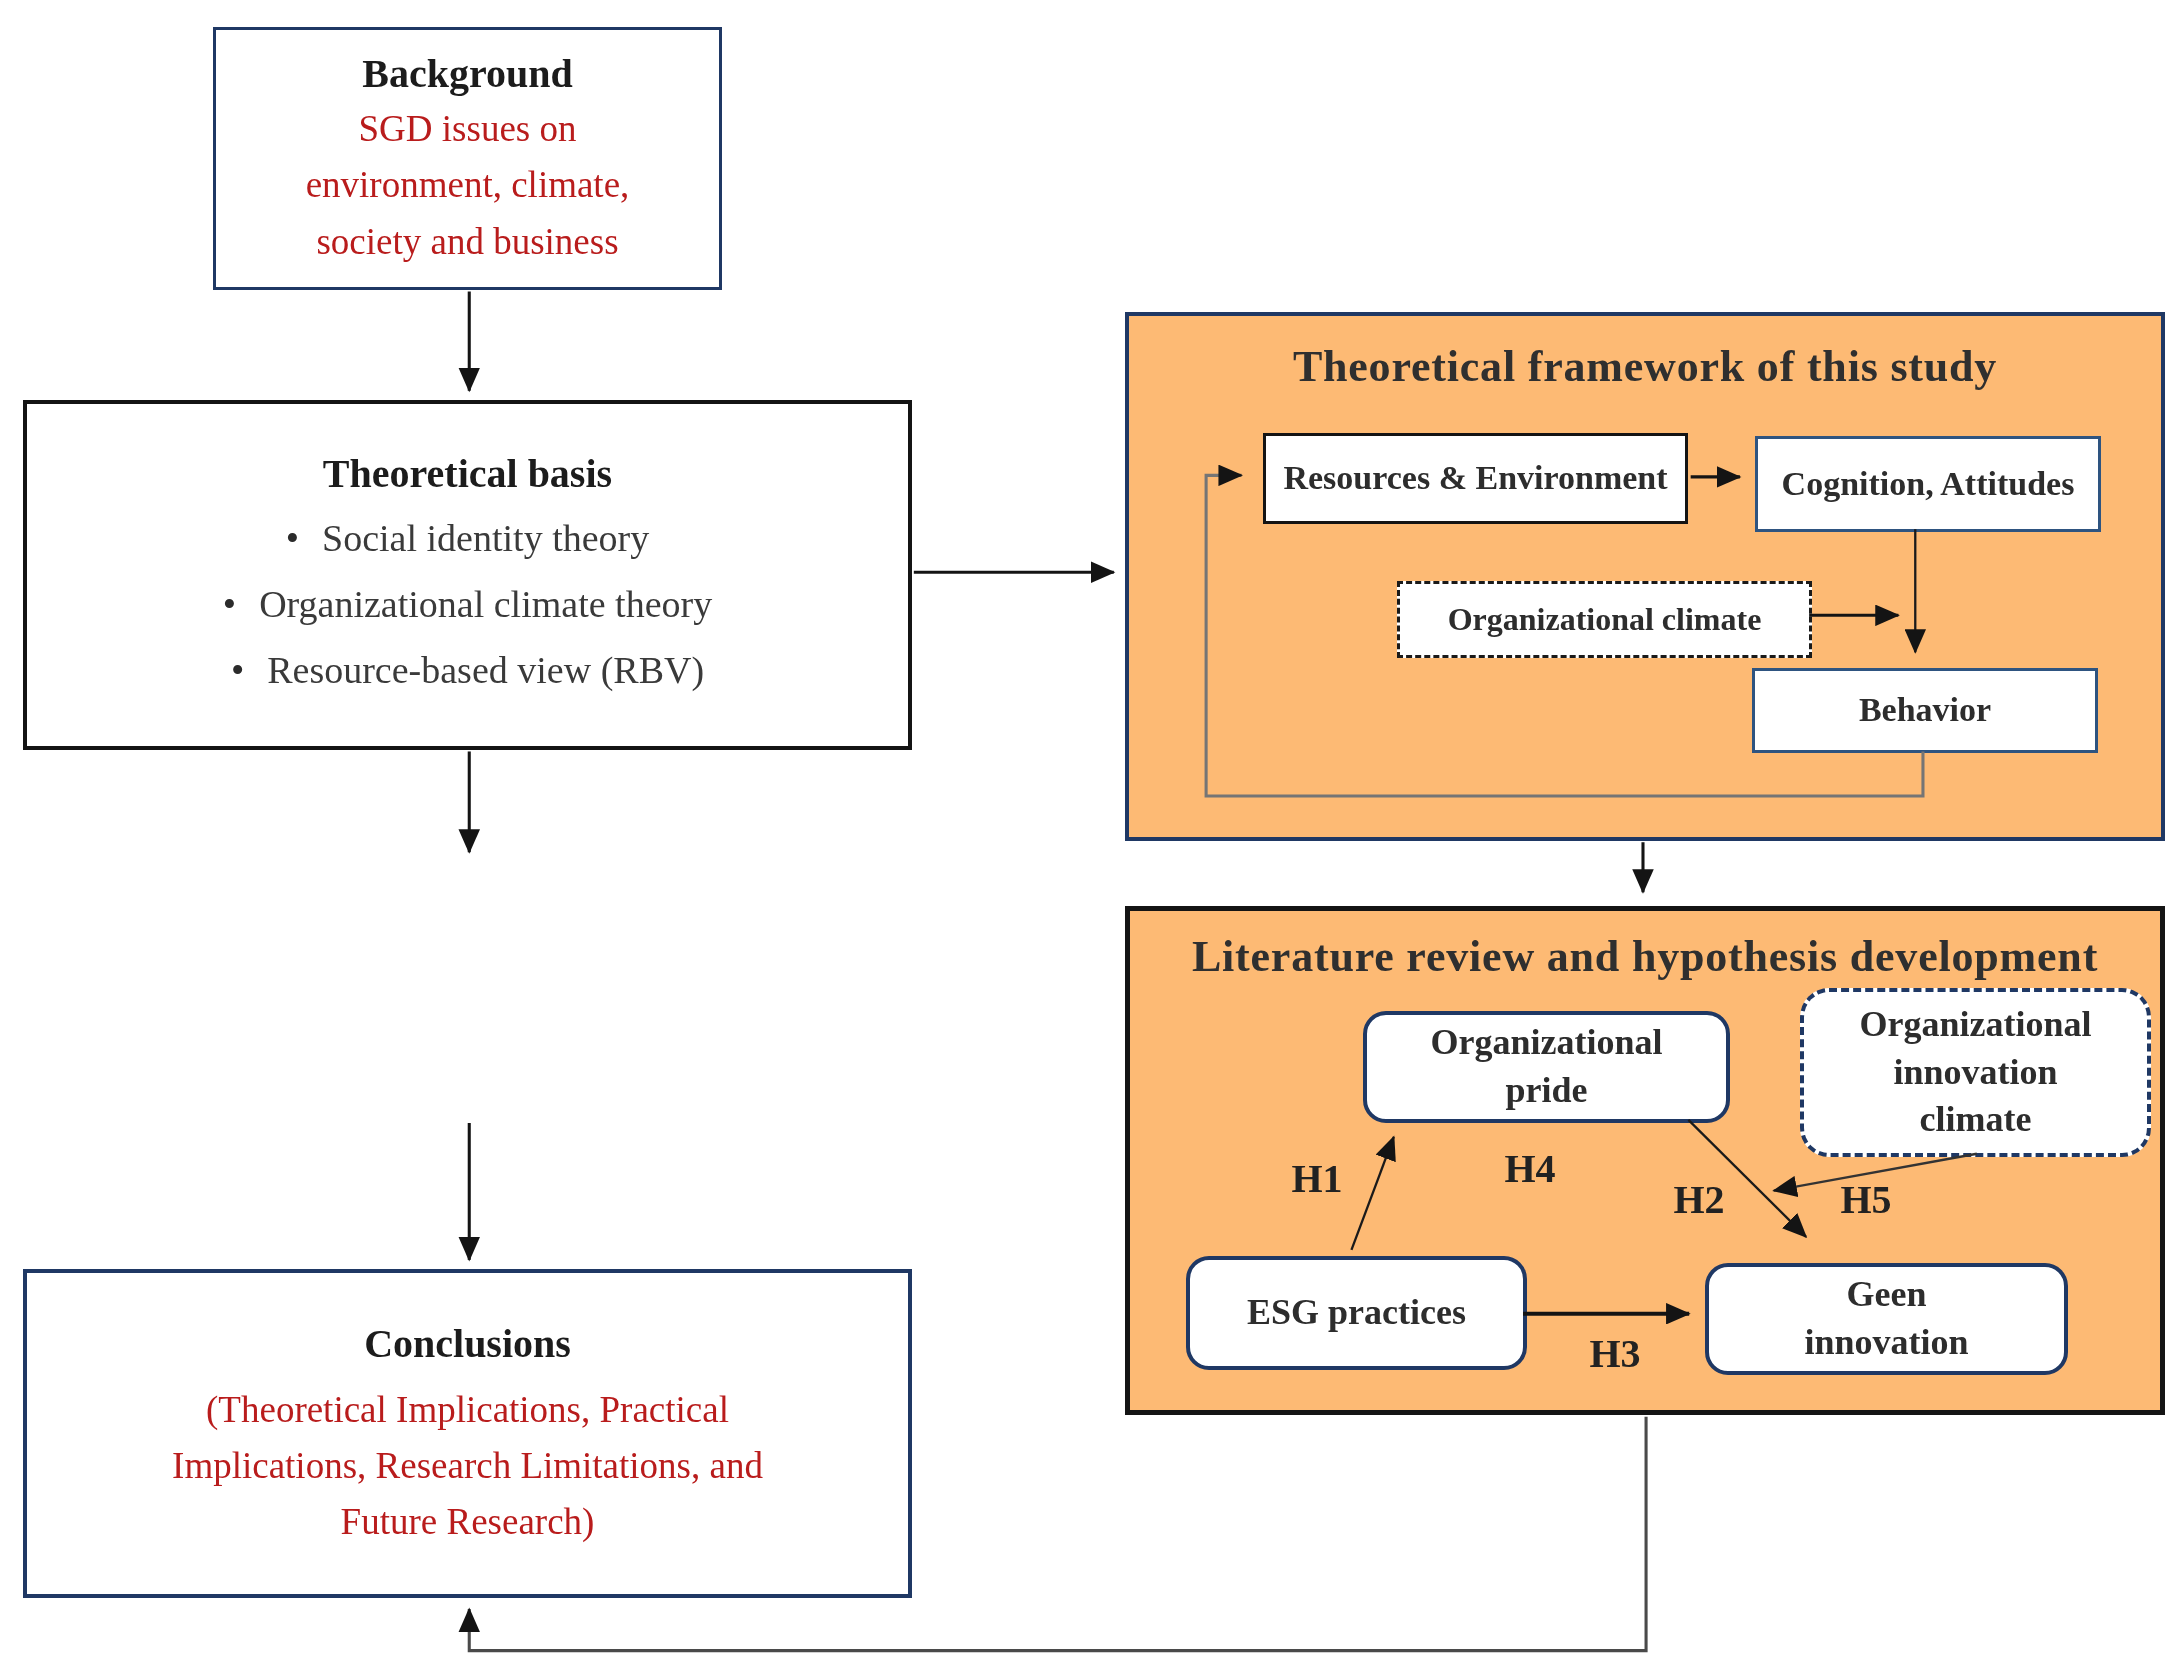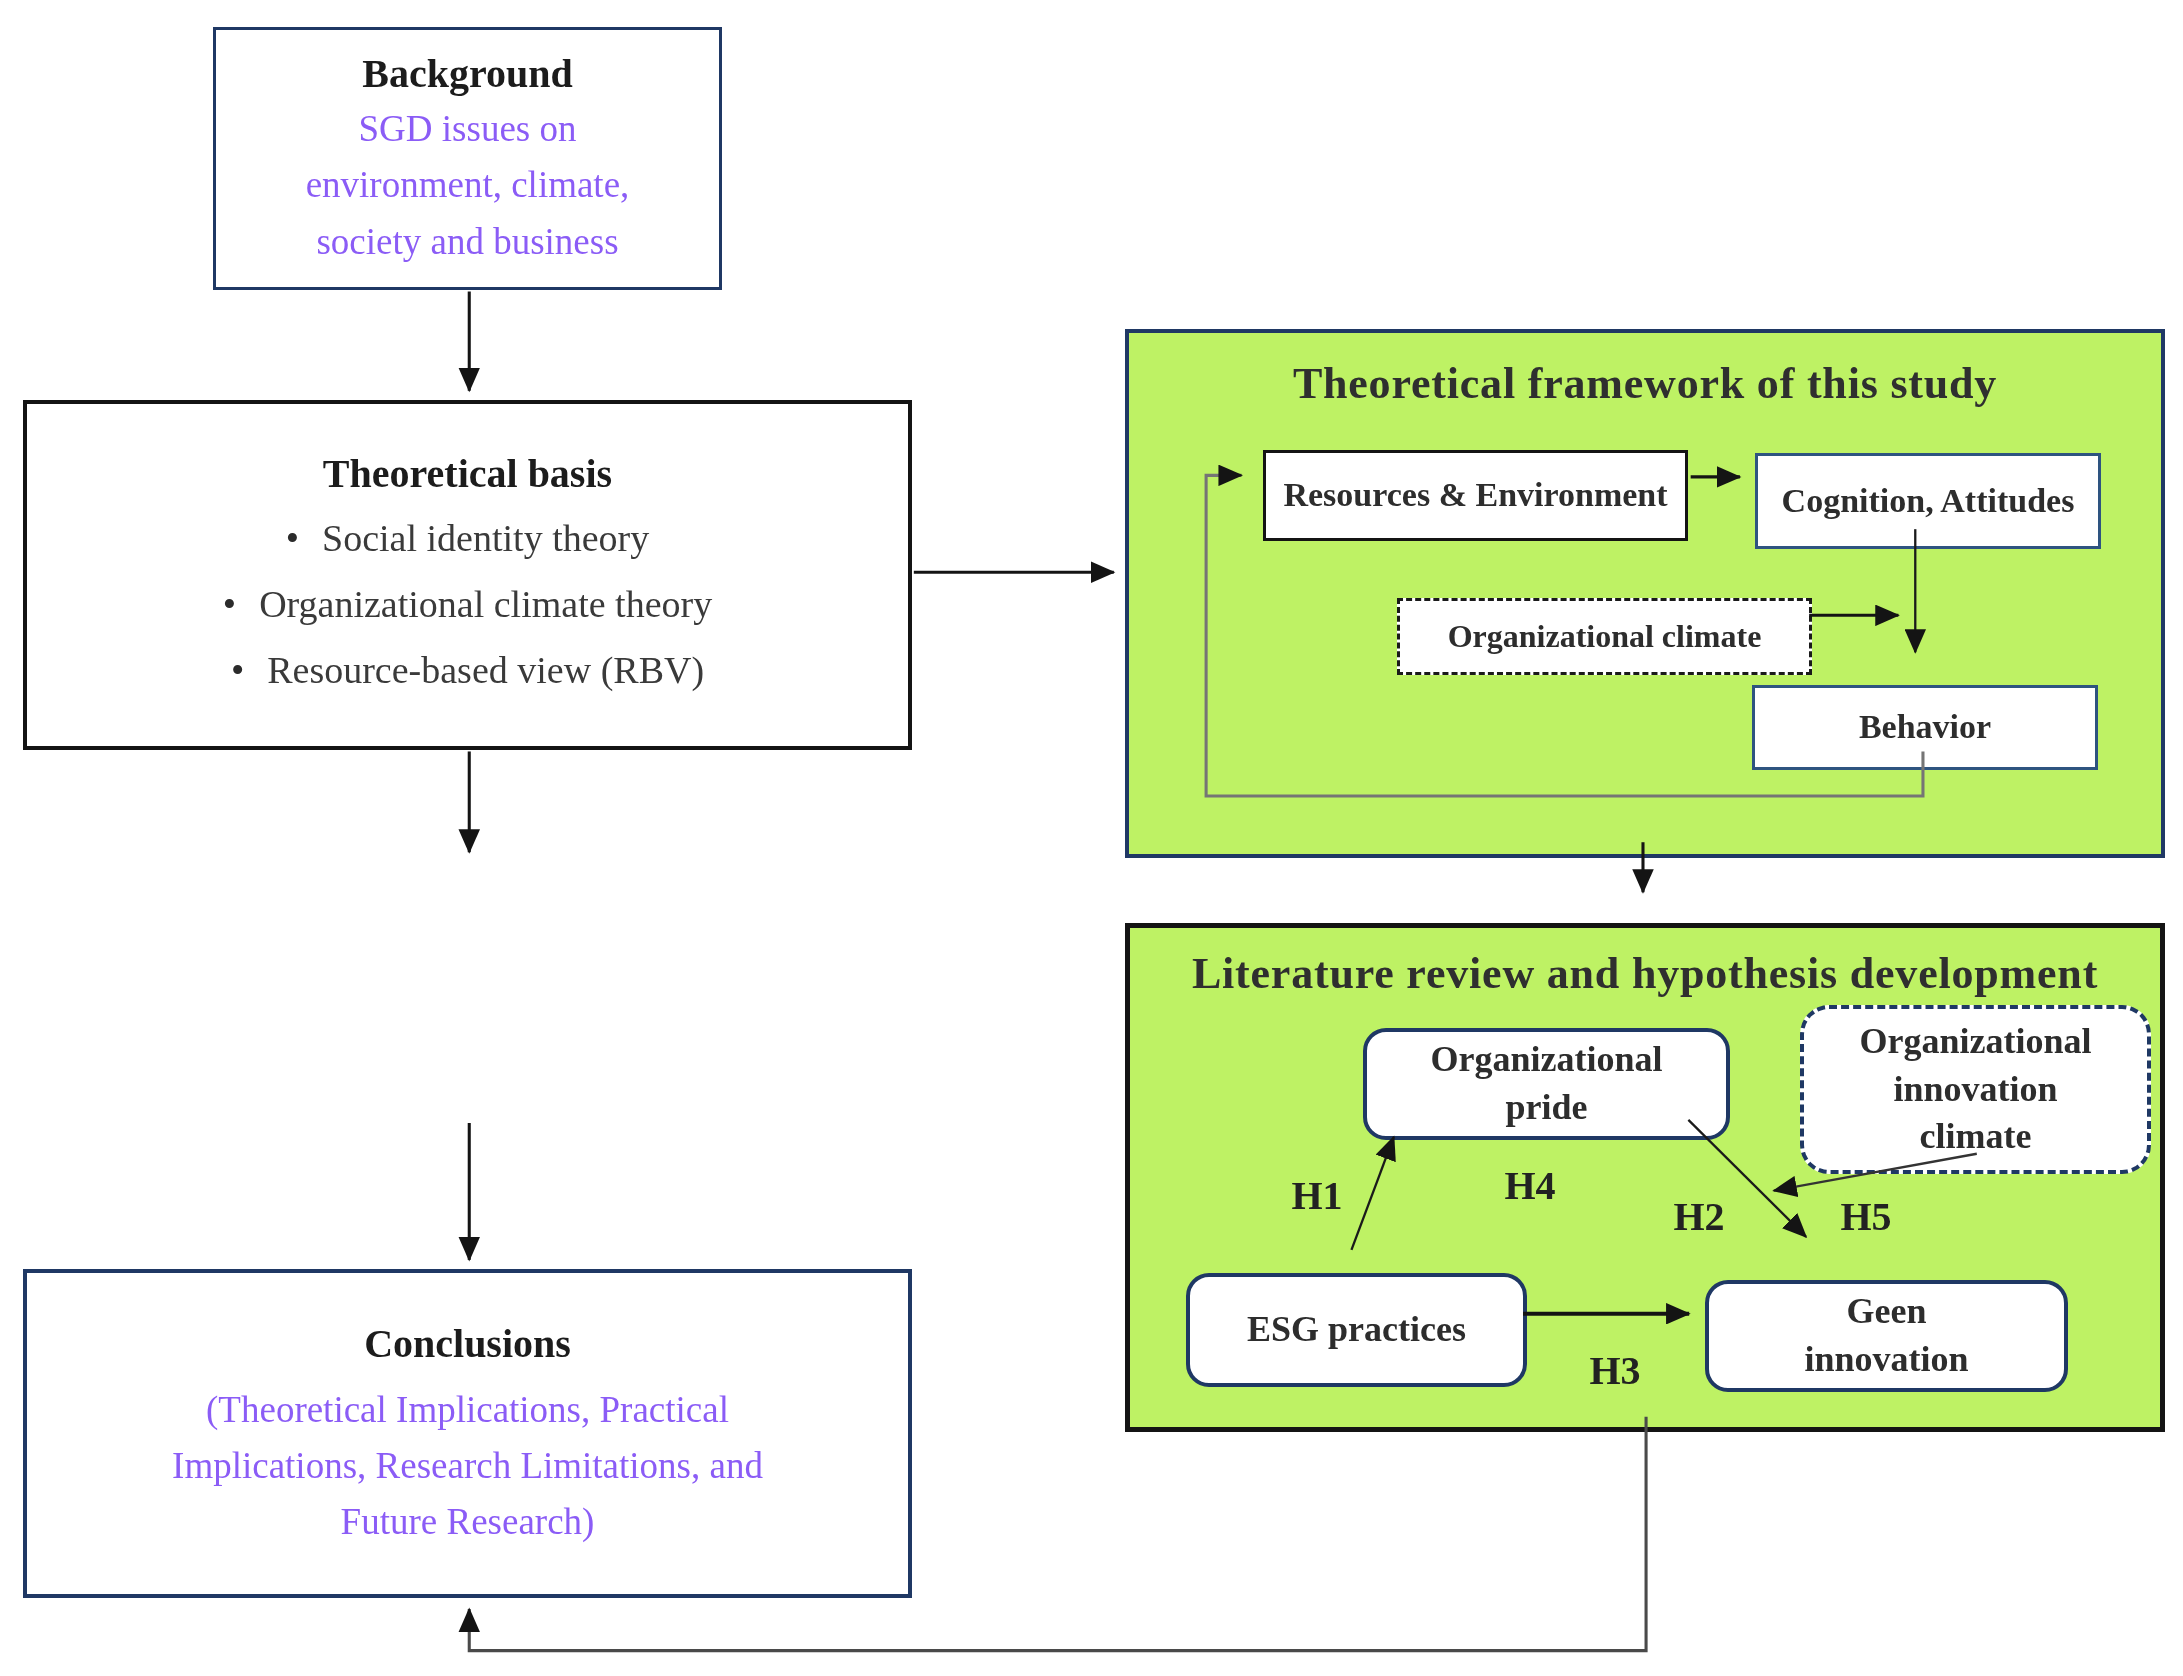--- a/index.html
+++ b/index.html
@@ -9,31 +9,31 @@
   }
   .canvas{position:absolute;left:0;top:0;width:2183px;height:1676px;}
 
   
   .box{
     position:absolute;background:#fff;box-sizing:border-box;
     display:flex;flex-direction:column;align-items:center;justify-content:center;
     text-align:center;
   }
   .box .title{font-weight:bold;color:#1c1c1c;font-size:40px;line-height:1.35;}
-  .box .body{font-size:37px;color:#8b5cf6;line-height:1.52;white-space:pre-line;}
+  .box .body{font-size:37px;color:#b91c1c;line-height:1.52;white-space:pre-line;}
   .navy-border{border:4.6px solid #1f3864;}
   .black-border{border:4.6px solid #141414;}
 
   
   .bullets{list-style:none;margin:4.6px 0 0 0;padding:0;}
   .bullets li{font-size:38px;color:#3a3a3a;line-height:1.74;}
   .bullets .dot{margin-right:23px;color:#2b2b2b;}
 
   
-  .panel{position:absolute;background:#bef264;box-sizing:border-box;margin-top:17px;}
+  .panel{position:absolute;background:#fdba74;box-sizing:border-box;}
   .panel-title{
     position:absolute;left:0;right:0;text-align:center;
     font-weight:bold;font-size:44px;color:#2f2f2f;letter-spacing:0.8px;
   }
 
   
   .node{
     position:absolute;background:#fff;box-sizing:border-box;
     display:flex;align-items:center;justify-content:center;text-align:center;
     font-weight:bold;color:#2d2d2d;white-space:pre-line;line-height:1.32;

